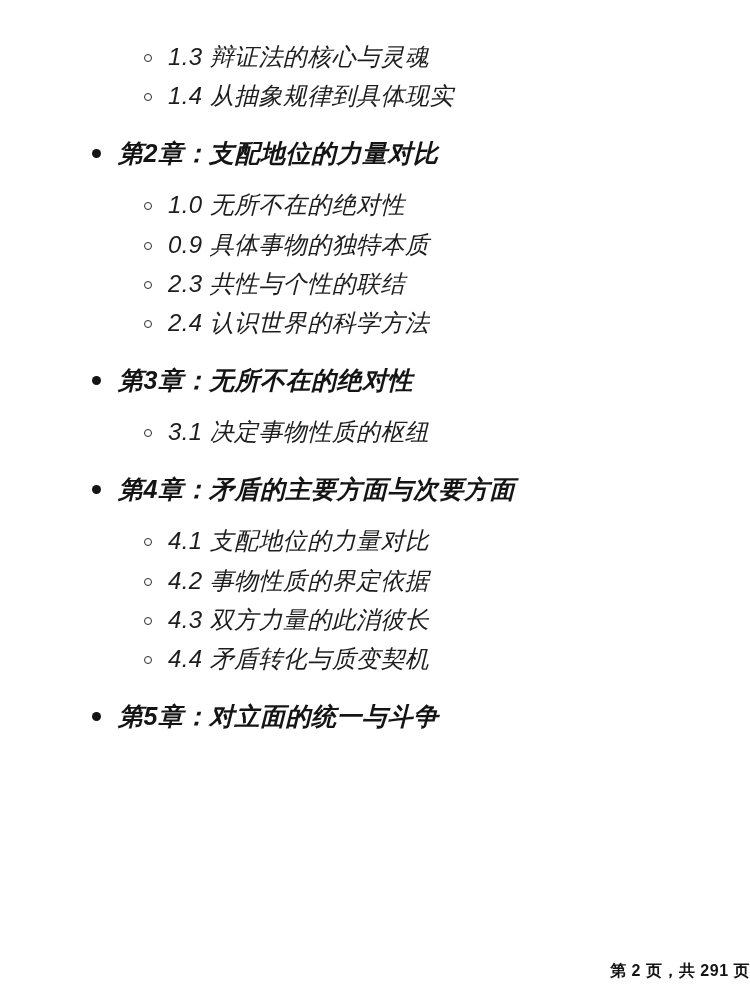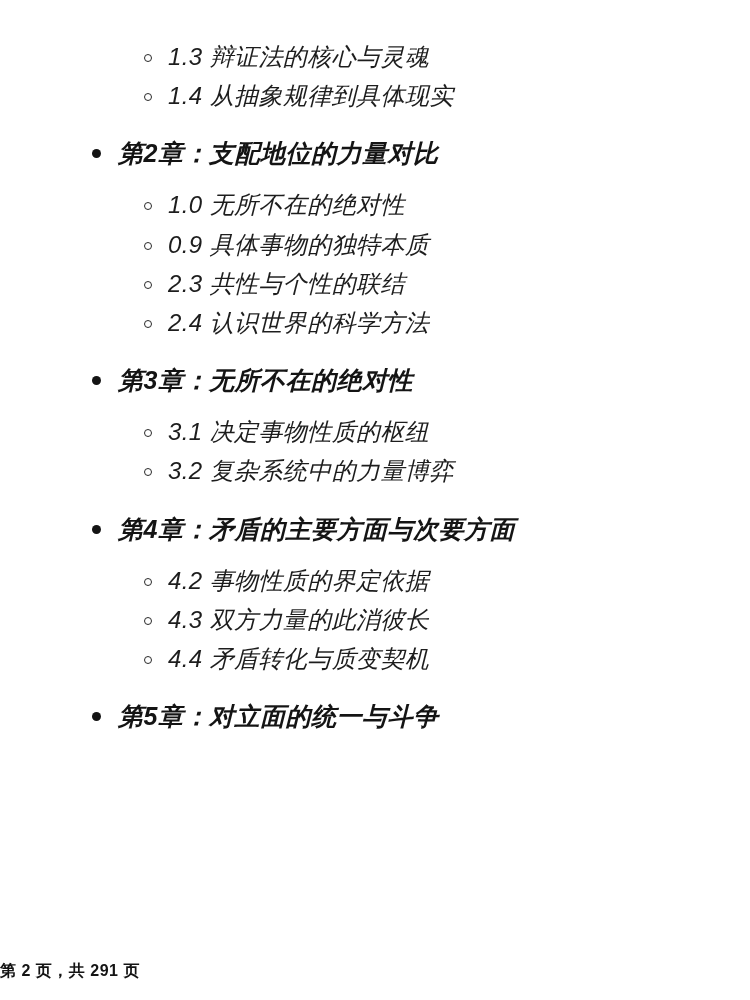--- a/index.html
+++ b/index.html
@@ -76,21 +76,21 @@
     height: 18px;
   }
   .group-gap-sm {
     height: 10px;
   }
   .footer {
     position: absolute;
     left: 0;
     right: 0;
     bottom: 18px;
-    text-align: left;
+    text-align: right;
     font-size: 16px;
     font-weight: 700;
     color: #141414;
     letter-spacing: 0.5px;
   }
 </style>
 </head>
 <body>
 
 <div class="page">
@@ -111,28 +111,28 @@
     <li class="section">2.3 共性与个性的联结</li>
     <li class="section">2.4 认识世界的科学方法</li>
 
     <li class="group-gap"></li>
 
     <li class="chapter">第3章：无所不在的绝对性</li>
 
     <li class="group-gap-sm"></li>
 
     <li class="section">3.1 决定事物性质的枢纽</li>
-    <li class="section">3.2 复杂系统中的力量博弈</li>
 
     <li class="group-gap"></li>
 
     <li class="chapter">第4章：矛盾的主要方面与次要方面</li>
 
     <li class="group-gap-sm"></li>
 
+    <li class="section">4.1 支配地位的力量对比</li>
     <li class="section">4.2 事物性质的界定依据</li>
     <li class="section">4.3 双方力量的此消彼长</li>
     <li class="section">4.4 矛盾转化与质变契机</li>
 
     <li class="group-gap"></li>
 
     <li class="chapter">第5章：对立面的统一与斗争</li>
 
   </ul>
 

